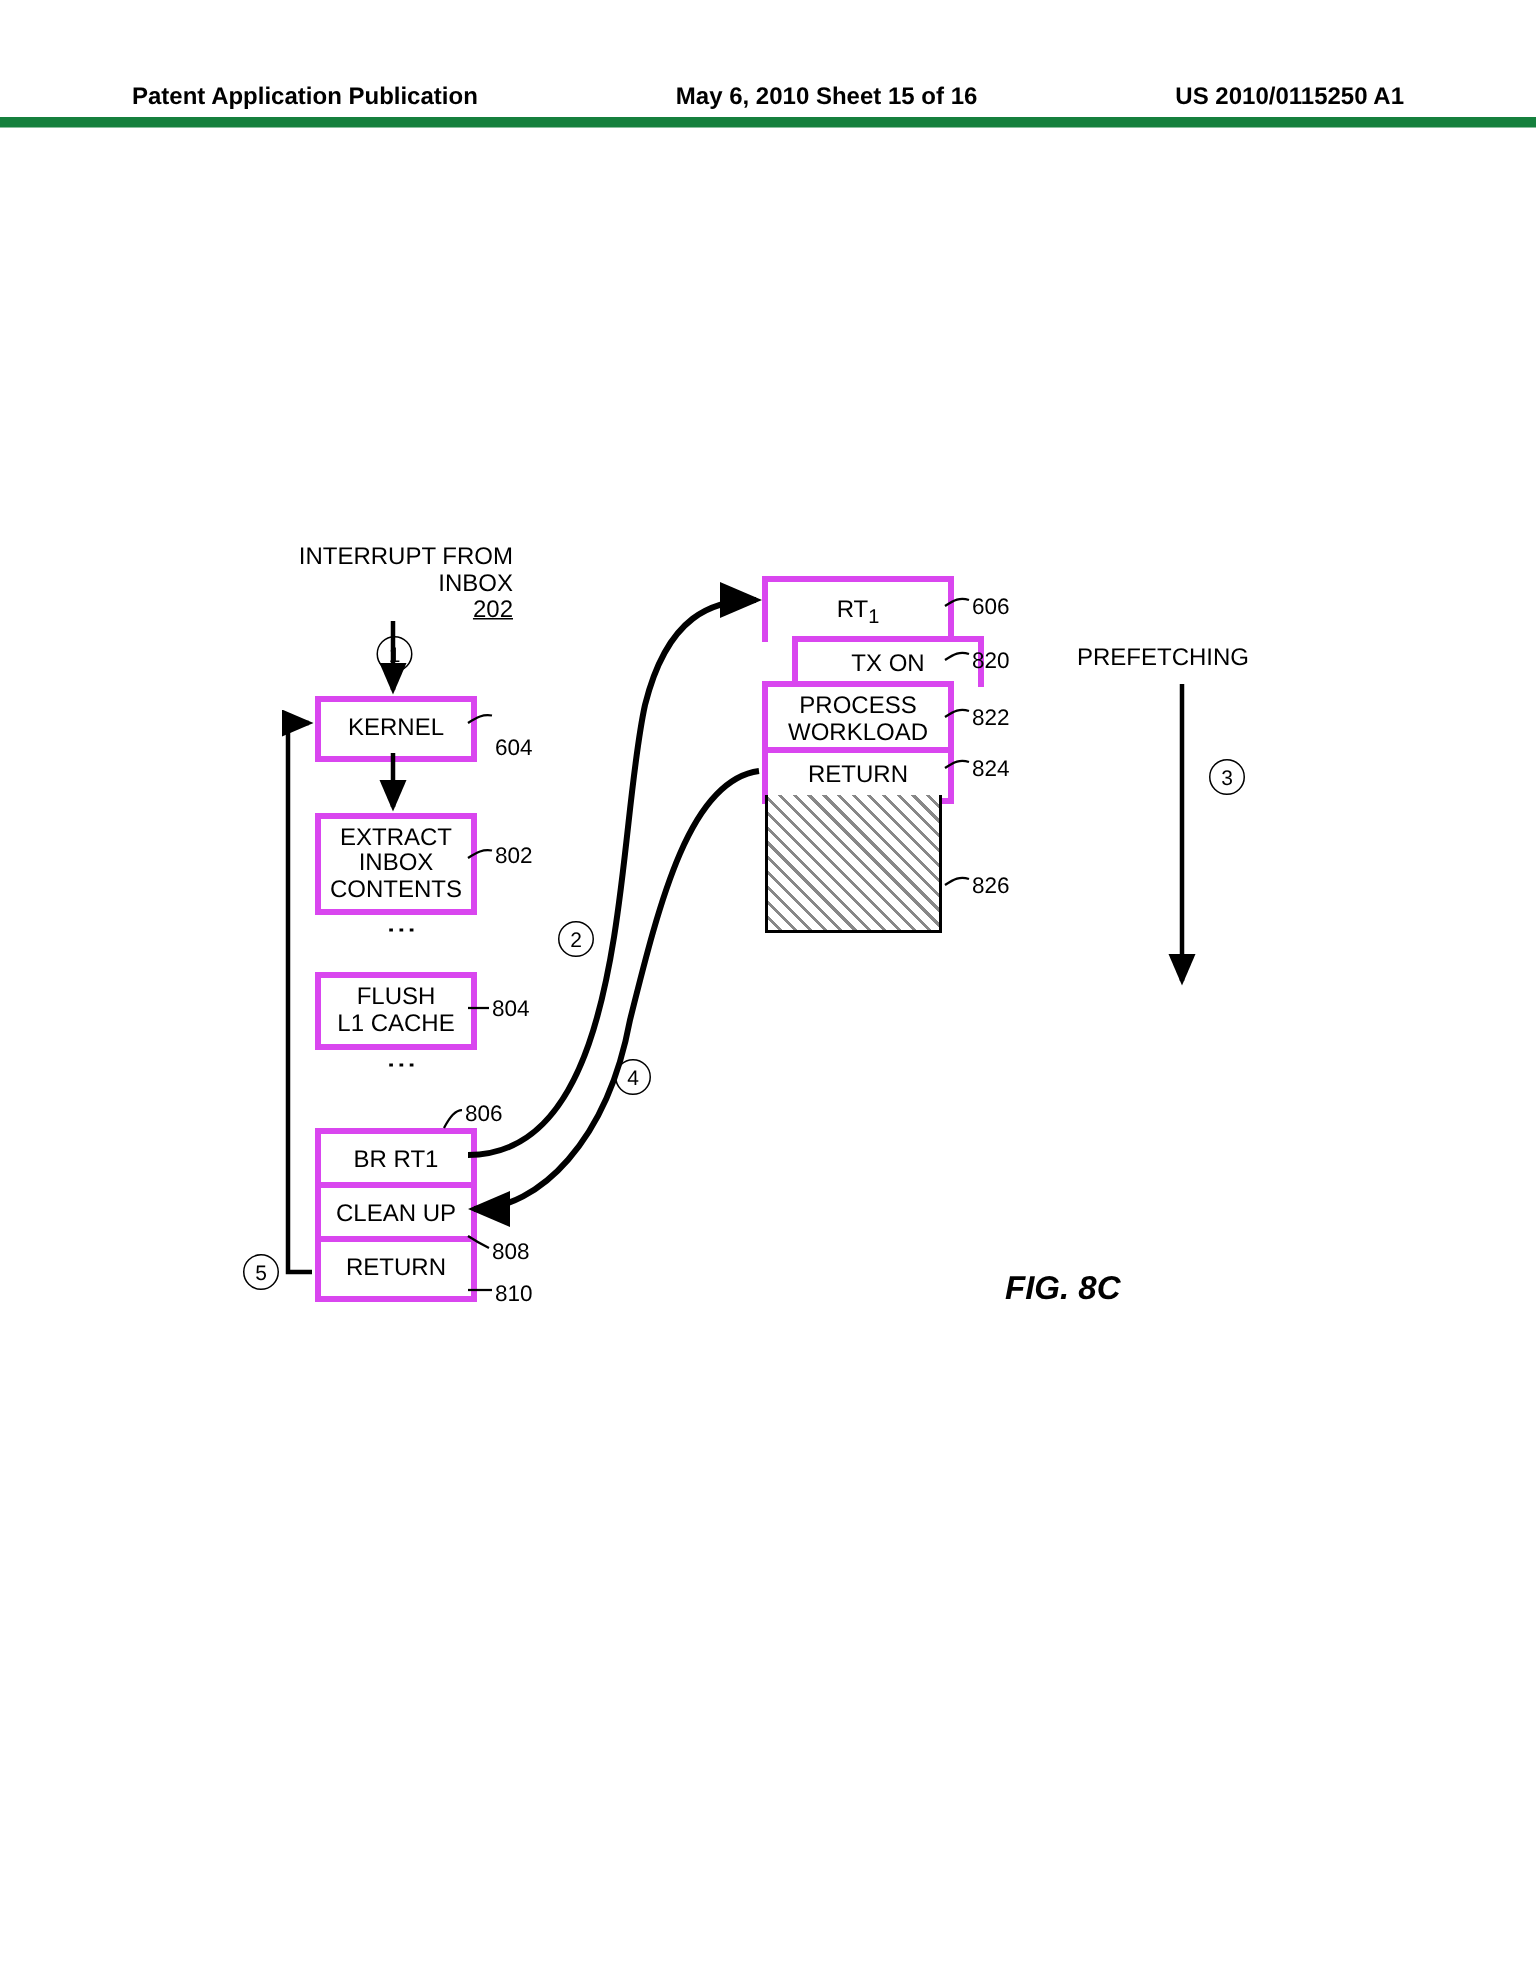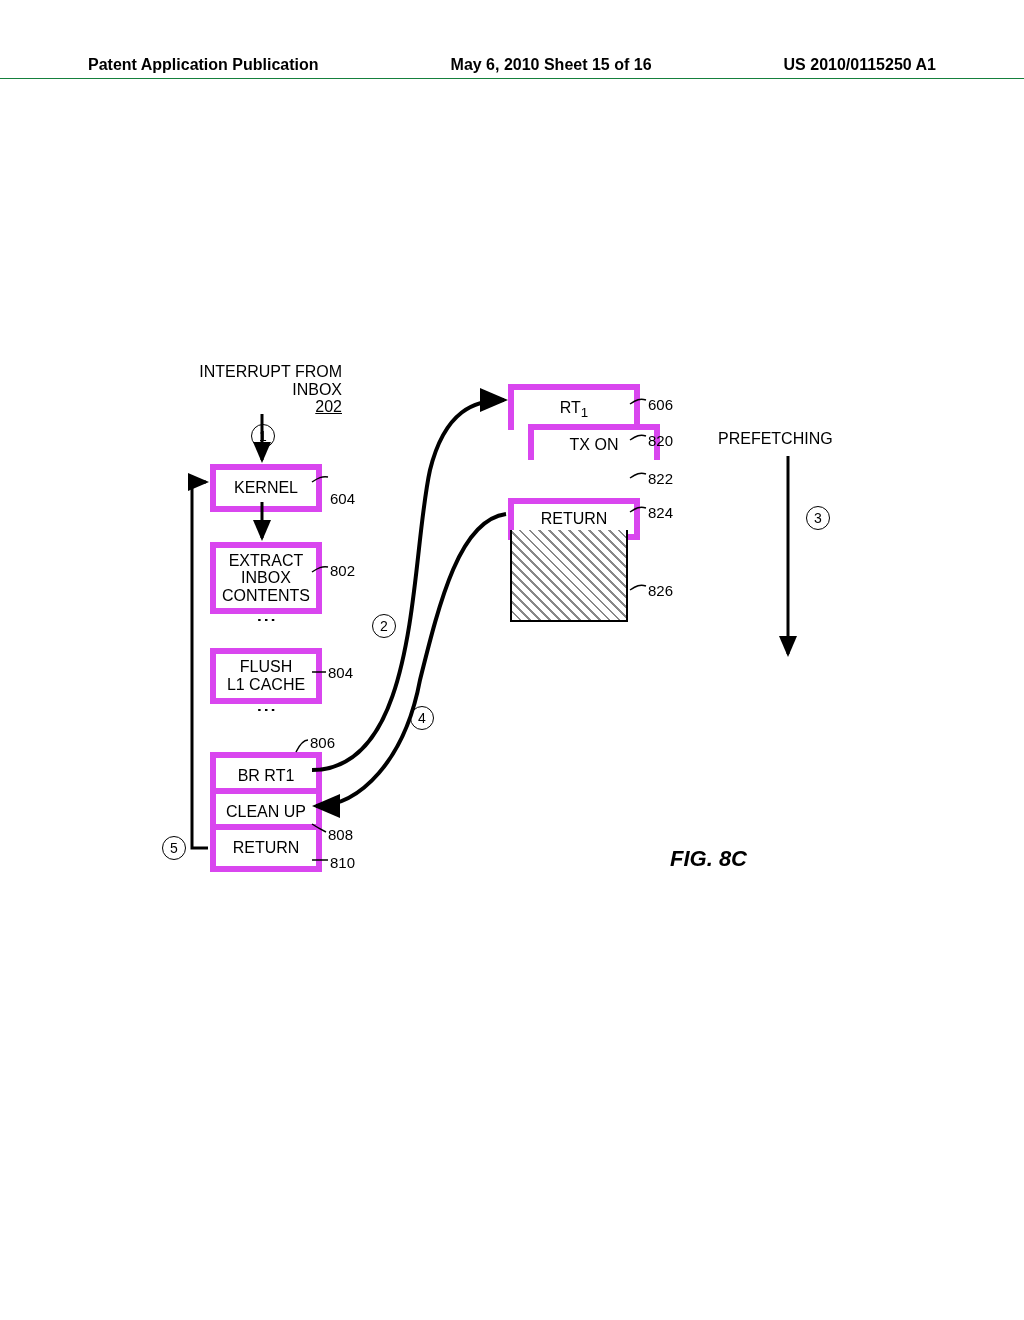--- a/index.html
+++ b/index.html
@@ -9,37 +9,37 @@
     background: #fff;
     width: 1024px;
     height: 1320px;
     position: relative;
   }
   .header {
     position: absolute;
     top: 56px;
     left: 0;
     right: 0;
-    border-bottom: 1px solid #15803d;
+    border-bottom: 7px solid #15803d;
     padding: 0 88px 4px 88px;
     display: flex;
     justify-content: space-between;
     font-size: 16px;
     font-weight: bold;
   }
   .diagram {
     position: absolute;
     top: 0;
     left: 0;
     width: 1024px;
     height: 1320px;
   }
   .box {
     position: absolute;
-    border: 6px solid #d946ef;
+    border: 4px solid #d946ef;
     background: #fff;
     text-align: center;
     font-size: 16px;
     display: flex;
     align-items: center;
     justify-content: center;
     flex-direction: column;
     line-height: 1.1;
   }
   .label {
@@ -146,20 +146,24 @@
   <div class="box" style="left:508px; top:384px; width:120px; height:40px; border-bottom:none;">
     <span><span>RT</span><sub>1</sub></span>
   </div>
   <div class="ref" style="left:648px; top:396px;">606</div>
 
   <div class="box" style="left:508px; top:424px; width:120px; height:30px; border-bottom:none;margin-left:20px;">
     <span>TX ON</span>
   </div>
   <div class="ref" style="left:648px; top:432px;">820</div>
 
+  <div class="box" style="left:508px; top:454px; width:120px; height:44px; border-bottom:none;">
+    <div>PROCESS</div>
+    <div>WORKLOAD</div>
+  </div>
   <div class="ref" style="left:648px; top:470px;">822</div>
 
   <div class="box" style="left:508px; top:498px; width:120px; height:30px;">
     <span>RETURN</span>
   </div>
   <div class="ref" style="left:648px; top:504px;">824</div>
 
   <div class="hatch" style="left:510px; top:530px; width:118px; height:92px; border:2px solid #000; border-top:none; box-sizing:border-box;"></div>
   <div class="ref" style="left:648px; top:582px;">826</div>
 

